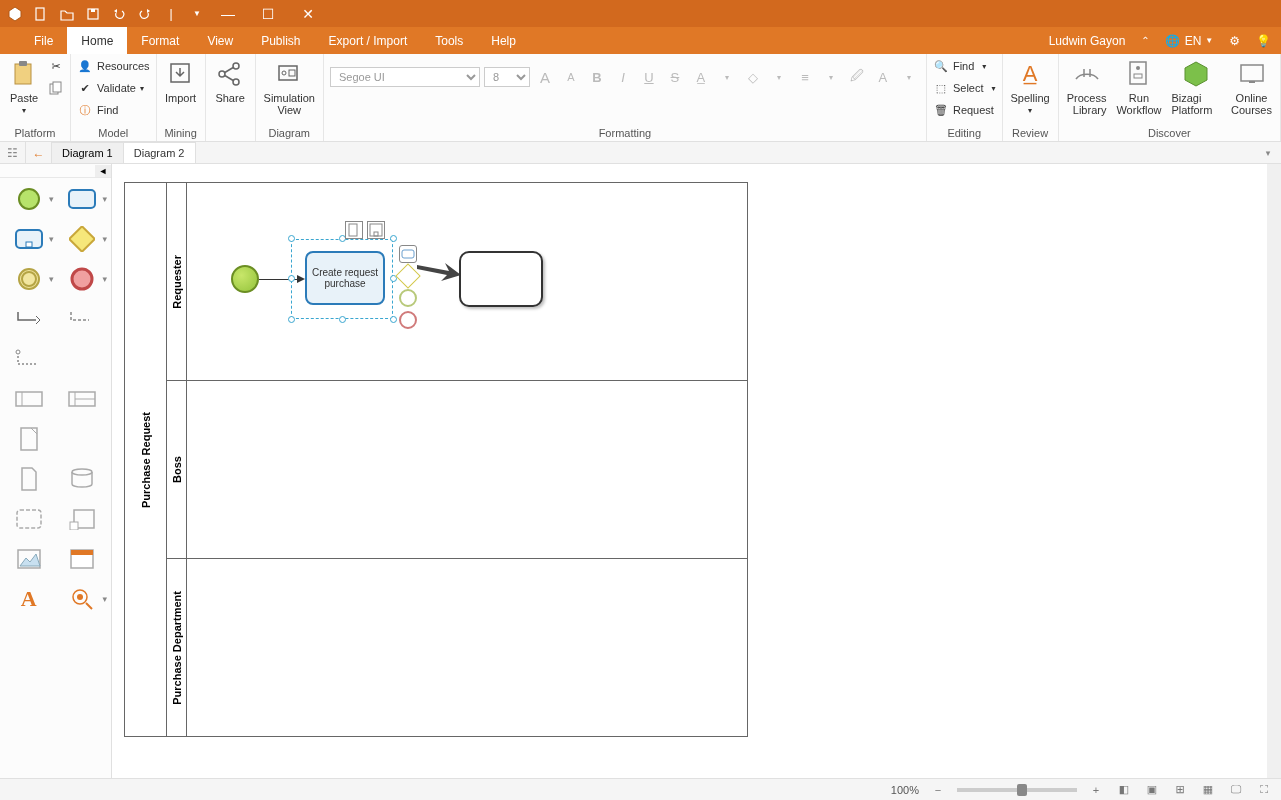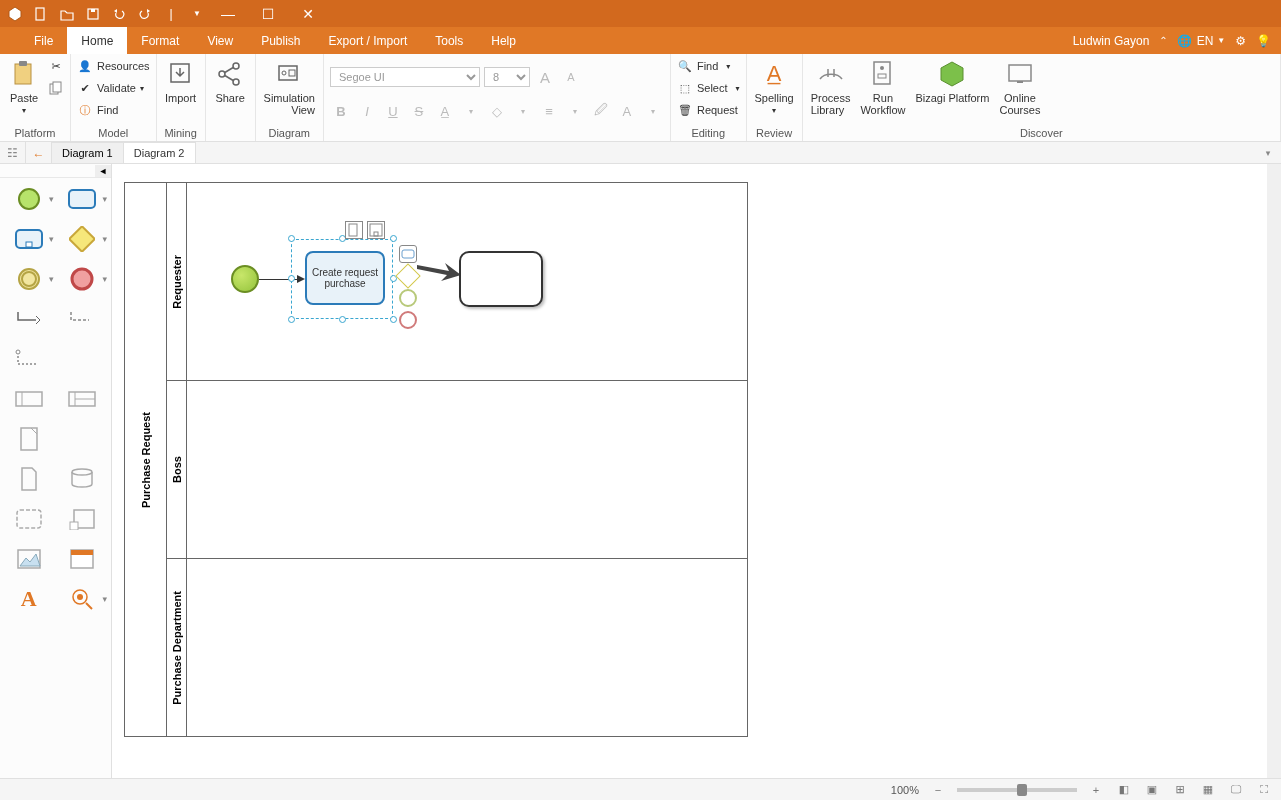--- a/index.html
+++ b/index.html
@@ -8,21 +8,21 @@
   .titlebar .qat { display: flex; align-items: center; gap: 4px; padding-left: 4px; }
   .titlebar .qat .qbtn { width: 22px; height: 22px; display: flex; align-items: center; justify-content: center; cursor: pointer; }
   .titlebar .title { flex: 1; text-align: center; }
   .titlebar .winbtns { display: flex; }
   .titlebar .winbtns .wbtn { width: 40px; height: 27px; display: flex; align-items: center; justify-content: center; font-size: 14px; cursor: pointer; }
 
   .menubar { background: #e07826; height: 27px; display: flex; align-items: center; color: #fff; font-size: 12px; padding-left: 20px; }
   .menubar .tab { padding: 0 14px; height: 27px; display: flex; align-items: center; cursor: pointer; }
   .menubar .tab.file { background: #e07826; }
   .menubar .tab.active { background: #fff; color: #333; }
-  .menubar .right { margin-left: auto; display: flex; align-items: center; gap: 10px; padding-right: 10px; }
+  .menubar .right { margin-left: auto; display: flex; align-items: center; gap: 16px; padding-right: 10px; }
   .menubar .right .txt { font-size: 12px; }
 
   .ribbon { background: #fcfcfc; height: 88px; border-bottom: 1px solid #e0e0e0; display: flex; }
   .rgroup { border-right: 1px solid #e6e6e6; display: flex; flex-direction: column; padding: 2px 6px 0 6px; }
   .rgroup .content { flex: 1; display: flex; align-items: flex-start; gap: 6px; }
   .rgroup .label { text-align: center; font-size: 11px; color: #555; padding-bottom: 2px; }
   .bigbtn { display: flex; flex-direction: column; align-items: center; gap: 2px; font-size: 11px; color: #333; cursor: pointer; padding: 2px 2px; }
   .bigbtn .ic { width: 32px; height: 32px; display: flex; align-items: center; justify-content: center; }
   .smlist { display: flex; flex-direction: column; gap: 2px; font-size: 11px; color: #333; }
   .smlist .row { display: flex; align-items: center; gap: 4px; cursor: pointer; height: 20px; }
@@ -235,29 +235,29 @@
   <div class="rgroup">
     <div class="content" style="justify-content:center;">
       <div class="bigbtn">
         <div class="ic">
             <svg width="28" height="28">
               <rect x="4" y="6" width="18" height="14" fill="none" stroke="#666" stroke-width="1.5"></rect>
               <circle cx="9" cy="13" r="2" fill="none" stroke="#666"></circle>
               <rect x="14" y="10" width="6" height="6" fill="none" stroke="#666"></rect>
             </svg>
           </div>
-        <span style="white-space:pre; text-align:right;">Simulation
+        <span style="white-space:pre; text-align:center;">Simulation
 View</span>
       </div>
     </div>
     <div class="label">Diagram</div>
   </div>
 
   <div class="rgroup" style="flex:0 0 290px;">
-    <div class="content" style="flex-direction:column; gap:4px; align-items:stretch; padding-top:6px;">
+    <div class="content" style="flex-direction:row; gap:4px; align-items:stretch; padding-top:6px;justify-content:space-between;">
       <div class="fmt-row">
         <select class="sel" style="width:150px;"><option>Segoe UI</option></select>
         <select class="sel" style="width:46px;"><option>8</option></select>
         <div class="ibtn" style="font-size:15px;">A</div>
         <div class="ibtn" style="font-size:11px;">A</div>
       </div>
       <div class="fmt-row">
         <div class="ibtn">
             <b>B</b>
           </div>
@@ -274,20 +274,21 @@
         <div class="ibtn" style="font-size:8px;">▾</div>
         <div class="ibtn">◇</div>
         <div class="ibtn" style="font-size:8px;">▾</div>
         <div class="ibtn">≡</div>
         <div class="ibtn" style="font-size:8px;">▾</div>
         <div class="ibtn">🖉</div>
         <div class="ibtn">A</div>
         <div class="ibtn" style="font-size:8px;">▾</div>
       </div>
     </div>
+    <div class="label">Formatting</div>
   </div>
 
   <div class="rgroup">
     <div class="content">
       <div class="smlist">
         <div class="row">
             <span class="smicon">🔍</span>
             <span>Find</span>
             <span style="font-size:8px; margin-left:4px;">▾</span>
           </div>
@@ -318,21 +319,21 @@
 
   <div class="rgroup" style="flex:1;">
     <div class="content">
       <div class="bigbtn">
         <div class="ic">
             <svg width="30" height="26">
               <path d="M4 18 a12 8 0 0 1 22 0" fill="none" stroke="#888" stroke-width="1.5"></path>
               <path d="M12 8 v8 M18 8 v8" stroke="#888" stroke-width="1.5"></path>
             </svg>
           </div>
-        <span style="white-space:pre; text-align:left;">Process
+        <span style="white-space:pre; text-align:right;">Process
 Library</span>
       </div>
       <div class="bigbtn">
         <div class="ic">
             <svg width="26" height="28">
               <rect x="4" y="2" width="16" height="22" fill="none" stroke="#888" stroke-width="1.5"></rect>
               <circle cx="12" cy="8" r="2" fill="#888"></circle>
               <rect x="8" y="14" width="8" height="4" fill="none" stroke="#888"></rect>
             </svg>
           </div>

